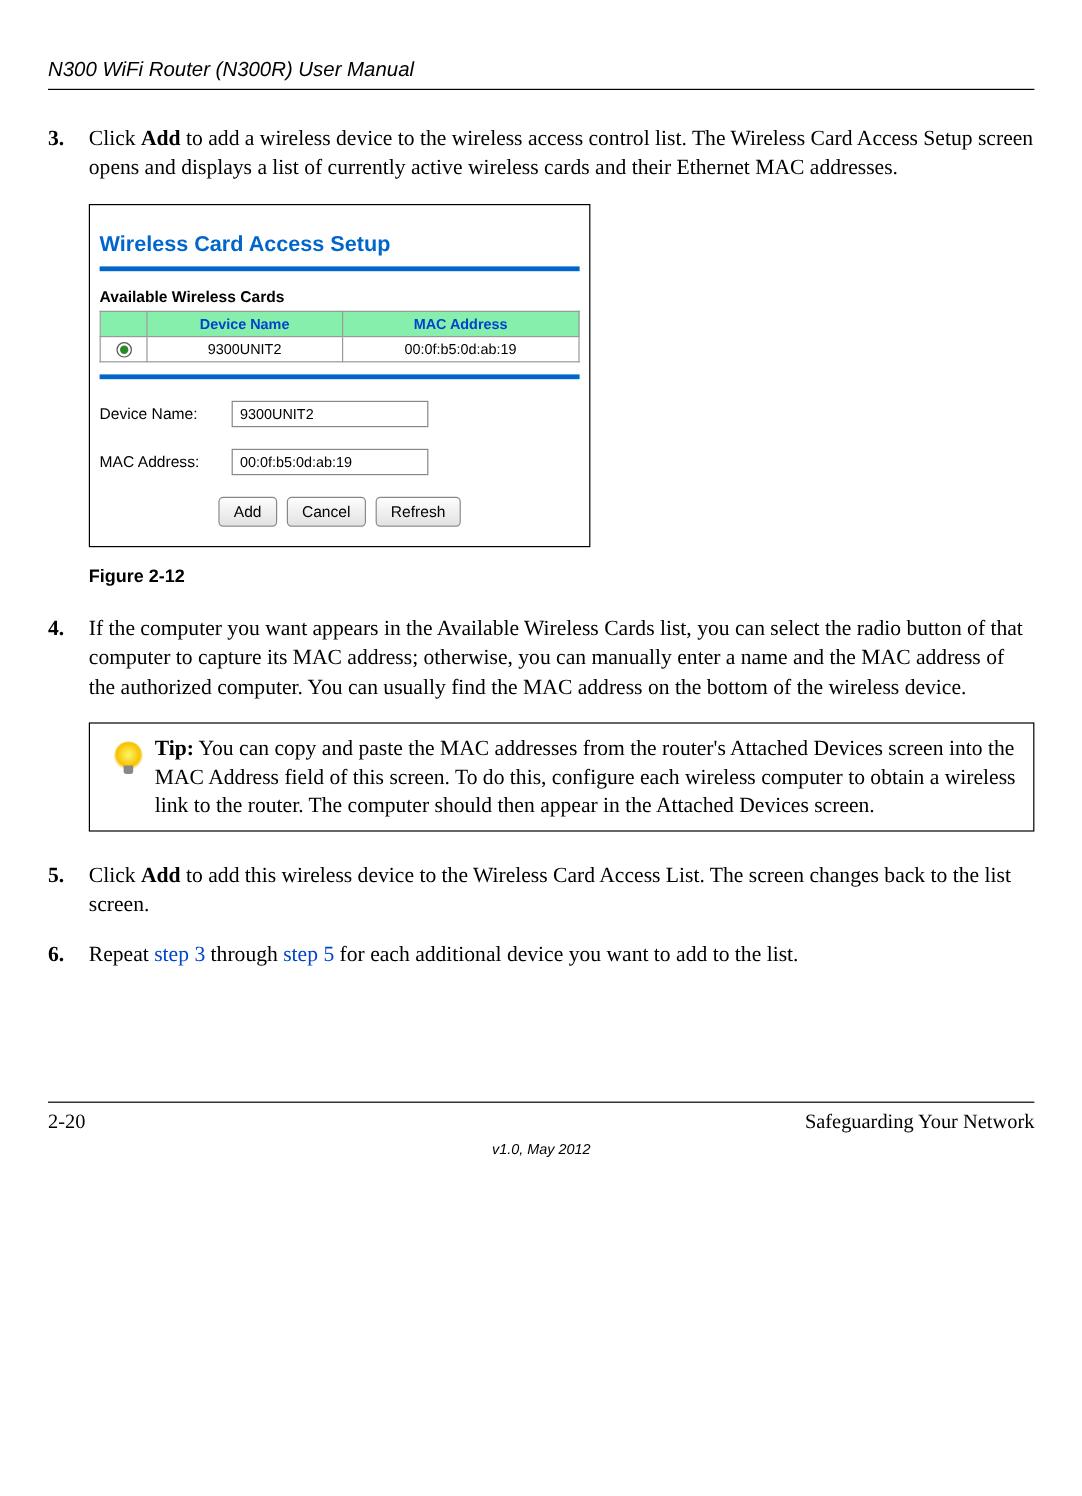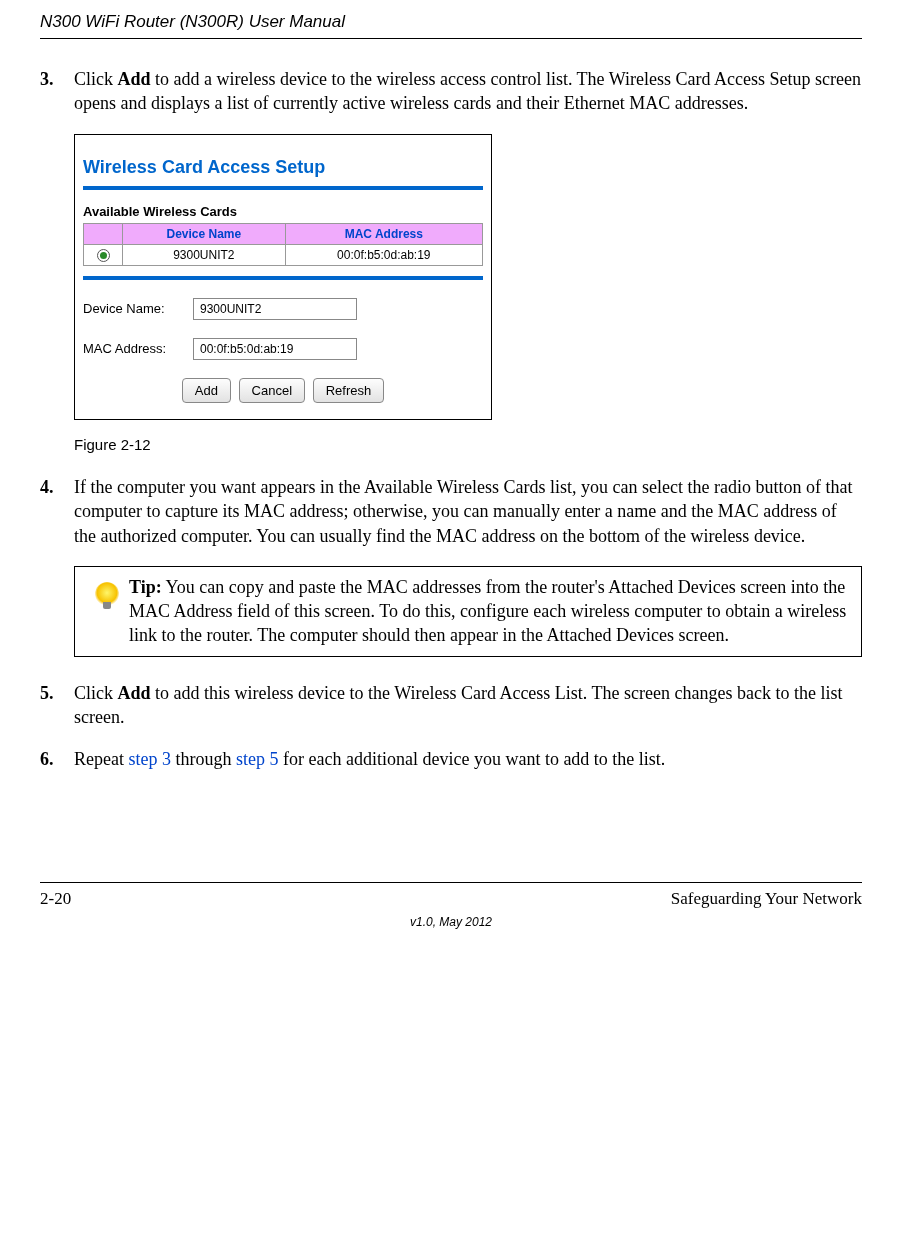--- a/index.html
+++ b/index.html
@@ -13,20 +13,21 @@
   }
   .page {
     padding: 0 40px 20px 40px;
     box-sizing: border-box;
   }
   .header-title {
     font-family: Arial, Helvetica, sans-serif;
     font-style: italic;
     font-size: 17px;
     padding: 12px 0 6px 0;
+    margin-top: 36px;
   }
   .header-rule {
     border: none;
     border-top: 1px solid #000;
     margin: 0 0 28px 0;
   }
   .step {
     display: flex;
     margin: 0 0 18px 0;
     line-height: 1.35;
@@ -68,21 +69,21 @@
     font-weight: bold;
     font-size: 13px;
     margin-bottom: 4px;
   }
   .cards-table {
     border-collapse: collapse;
     width: 100%;
     margin-bottom: 4px;
   }
   .cards-table th {
-    background: #f0abfc;
+    background: #86efac;
     color: #0044cc;
     font-weight: bold;
     font-size: 12px;
     border: 1px solid #999;
     padding: 3px 6px;
     text-align: center;
   }
   .cards-table td {
     border: 1px solid #999;
     padding: 3px 6px;
@@ -137,21 +138,21 @@
     display: inline-block;
     border: 1px solid #888;
     border-radius: 4px;
     background: linear-gradient(#fdfdfd,#e2e2e2);
     padding: 4px 12px;
     font-size: 13px;
     margin: 0 2px;
   }
   .figure-caption {
     font-family: Arial, Helvetica, sans-serif;
-    font-weight: normal;
+    font-weight: bold;
     font-size: 15px;
     margin: 16px 0 22px 34px;
   }
   .tip-box {
     border: 1px solid #000;
     margin: 18px 0 24px 34px;
     display: flex;
     padding: 8px 10px;
     line-height: 1.35;
   }

